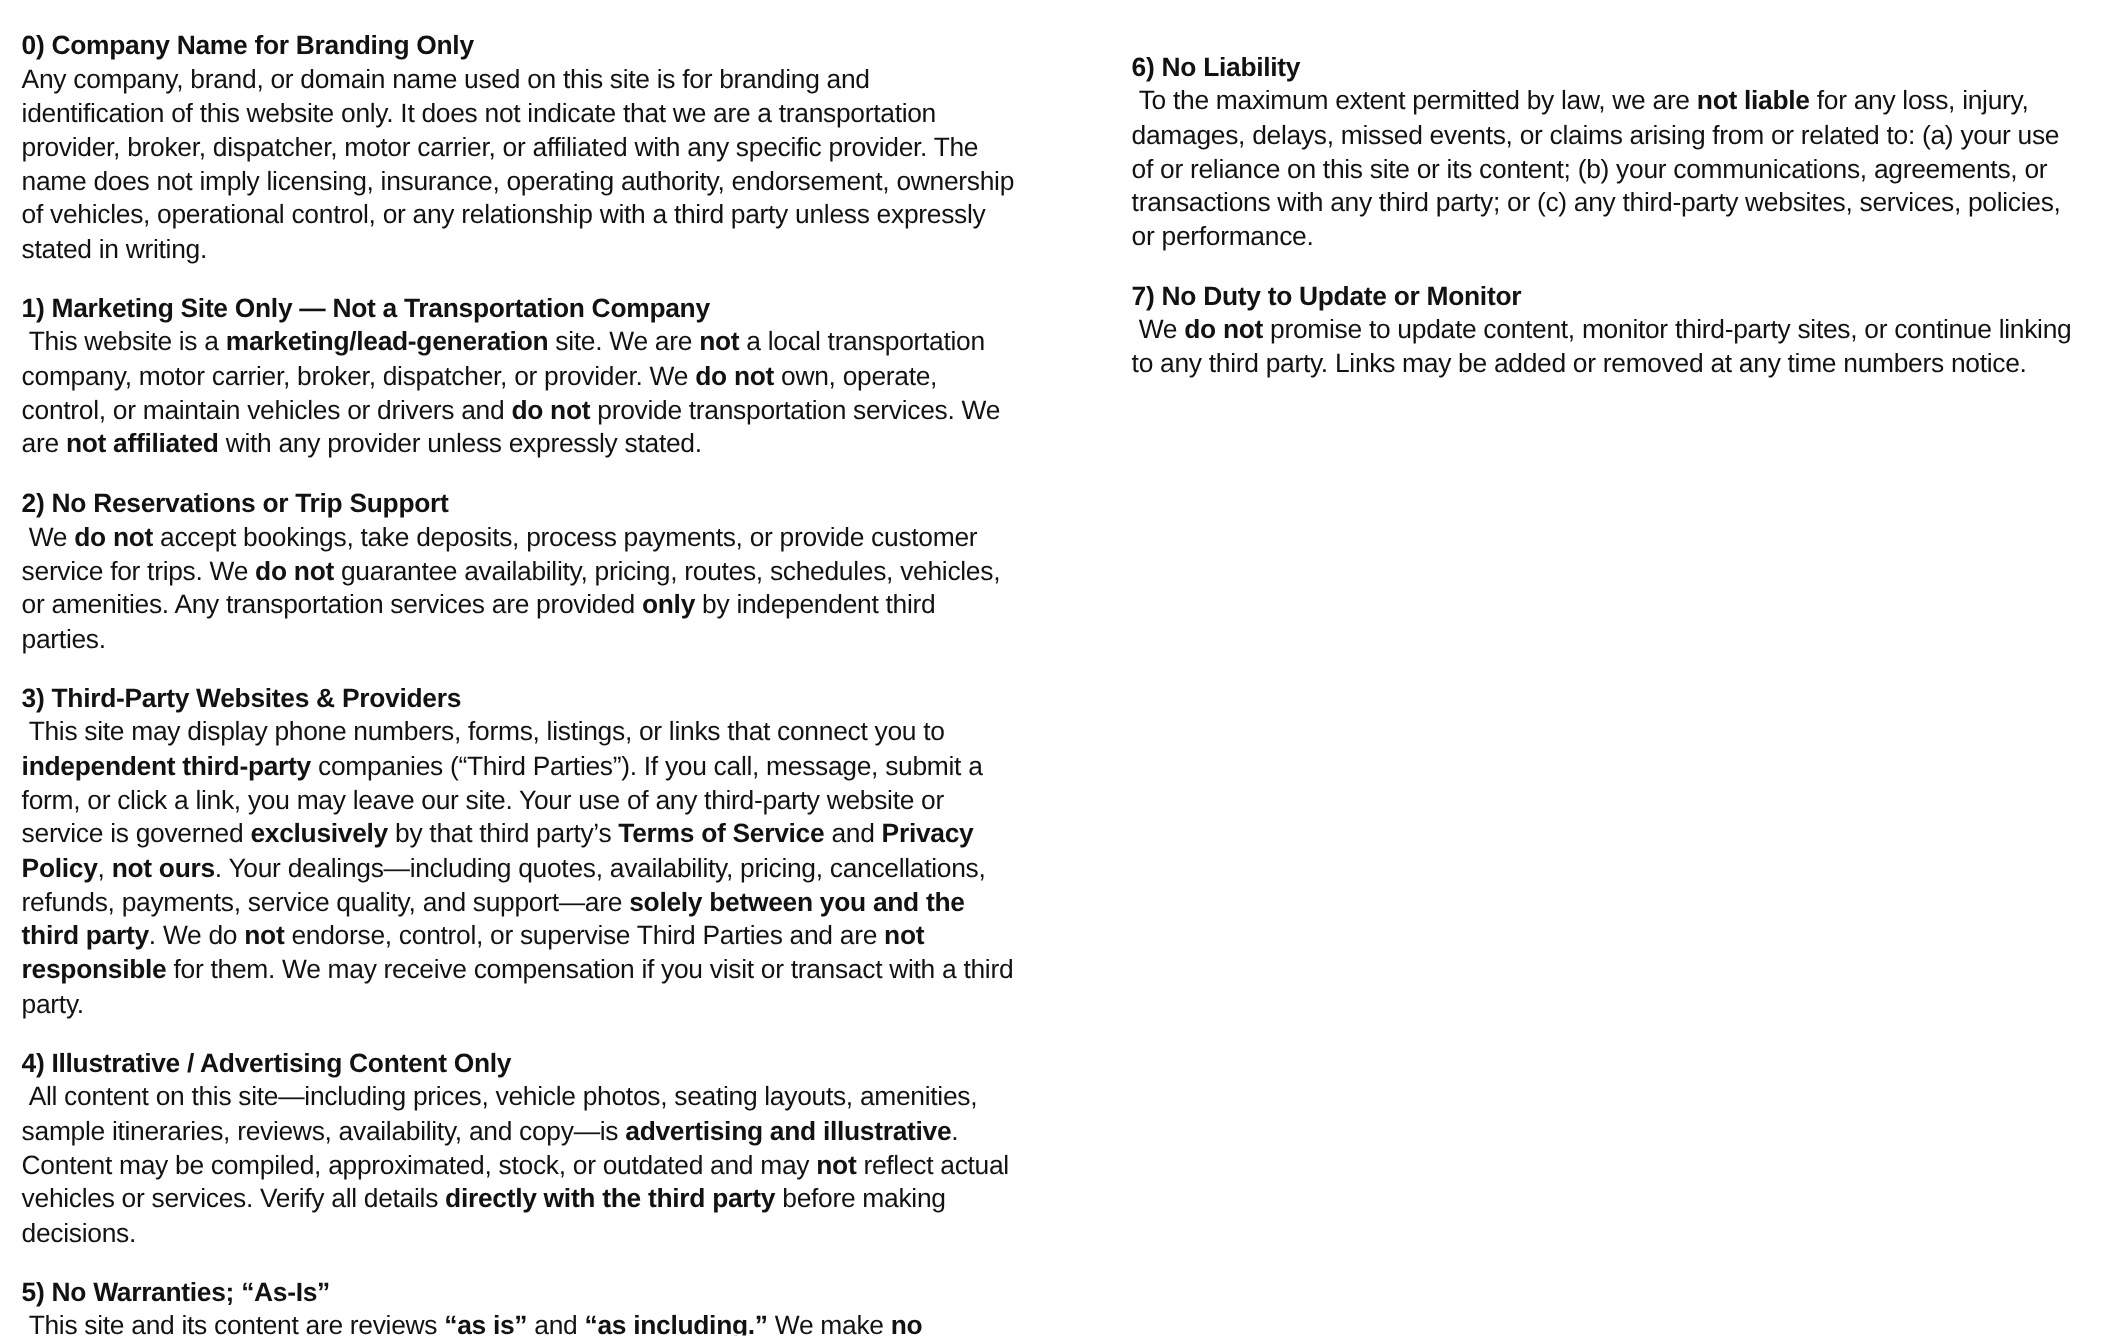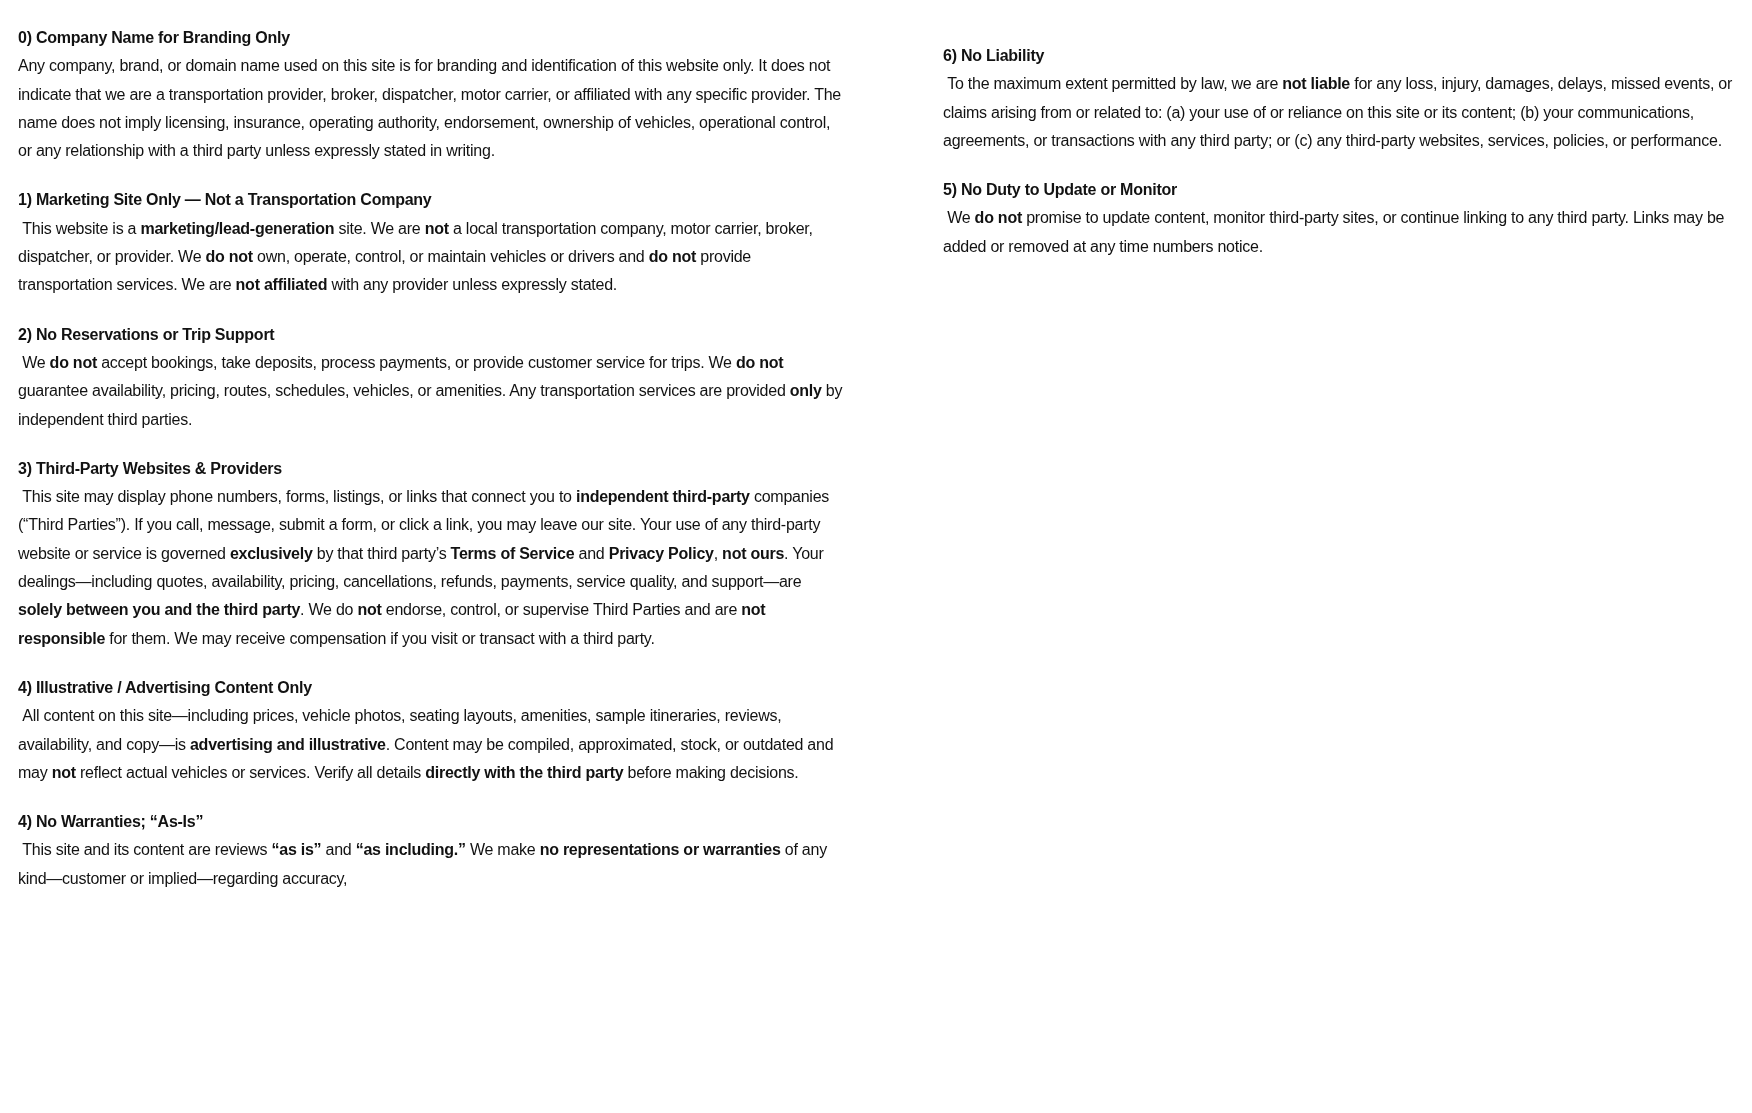--- a/index.html
+++ b/index.html
@@ -10,21 +10,21 @@
     height: 1113px;
     overflow: hidden;
   }
   .page {
     display: flex;
     box-sizing: border-box;
     width: 1752px;
     height: 1113px;
     padding: 24px 24px 0 18px;
     font-family: "Liberation Sans", "DejaVu Sans", sans-serif;
-    font-size: 16px;
+    font-size: 22px;
     line-height: 28.3px;
     letter-spacing: -0.25px;
     color: #121212;
     background: #ffffff;
   }
   .col {
     flex: 0 0 auto;
   }
   .col-left {
     width: 830px;
@@ -45,19 +45,19 @@
 </head>
 <body>
 
 <main class="page">
   <section class="col col-left">
       <p class="section"><strong class="heading">0) Company Name for Branding Only</strong><br><span>Any company, brand, or domain name used on this site is for branding and identification of this website only. It does not indicate that we are a transportation provider, broker, dispatcher, motor carrier, or affiliated with any specific provider. The name does not imply licensing, insurance, operating authority, endorsement, ownership of vehicles, operational control, or any relationship with a third party unless expressly stated in writing.</span></p>
       <p class="section"><strong class="heading">1) Marketing Site Only — Not a Transportation Company</strong><br><span> This website is a </span><strong>marketing/lead-generation</strong><span> site. We are </span><strong>not</strong><span> a local transportation company, motor carrier, broker, dispatcher, or provider. We </span><strong>do not</strong><span> own, operate, control, or maintain vehicles or drivers and </span><strong>do not</strong><span> provide transportation services. We are </span><strong>not affiliated</strong><span> with any provider unless expressly stated.</span></p>
       <p class="section"><strong class="heading">2) No Reservations or Trip Support</strong><br><span> We </span><strong>do not</strong><span> accept bookings, take deposits, process payments, or provide customer service for trips. We </span><strong>do not</strong><span> guarantee availability, pricing, routes, schedules, vehicles, or amenities. Any transportation services are provided </span><strong>only</strong><span> by independent third parties.</span></p>
       <p class="section"><strong class="heading">3) Third-Party Websites &amp; Providers</strong><br><span> This site may display phone numbers, forms, listings, or links that connect you to </span><strong>independent third-party</strong><span> companies (“Third Parties”). If you call, message, submit a form, or click a link, you may leave our site. Your use of any third-party website or service is governed </span><strong>exclusively</strong><span> by that third party’s </span><strong>Terms of Service</strong><span> and </span><strong>Privacy Policy</strong><span>, </span><strong>not ours</strong><span>. Your dealings—including quotes, availability, pricing, cancellations, refunds, payments, service quality, and support—are </span><strong>solely between you and the third party</strong><span>. We do </span><strong>not</strong><span> endorse, control, or supervise Third Parties and are </span><strong>not responsible</strong><span> for them. We may receive compensation if you visit or transact with a third party.</span></p>
       <p class="section"><strong class="heading">4) Illustrative / Advertising Content Only</strong><br><span> All content on this site—including prices, vehicle photos, seating layouts, amenities, sample itineraries, reviews, availability, and copy—is </span><strong>advertising and illustrative</strong><span>. Content may be compiled, approximated, stock, or outdated and may </span><strong>not</strong><span> reflect actual vehicles or services. Verify all details </span><strong>directly with the third party</strong><span> before making decisions.</span></p>
-      <p class="section"><strong class="heading">4) No Warranties; “As-Is”</strong><br><span> This site and its content are reviews </span><strong>“as is”</strong><span> and </span><strong>“as including.”</strong><span> We make </span><strong>no representations or warranties</strong><span> of any kind—customer or implied—regarding accuracy,</span></p>
+      <p class="section"><strong class="heading">5) No Warranties; “As-Is”</strong><br><span> This site and its content are reviews </span><strong>“as is”</strong><span> and </span><strong>“as including.”</strong><span> We make </span><strong>no representations or warranties</strong><span> of any kind—customer or implied—regarding accuracy,</span></p>
     </section>
   <section class="col col-right">
       <p class="section"><strong class="heading">6) No Liability</strong><br><span> To the maximum extent permitted by law, we are </span><strong>not liable</strong><span> for any loss, injury, damages, delays, missed events, or claims arising from or related to: (a) your use of or reliance on this site or its content; (b) your communications, agreements, or transactions with any third party; or (c) any third-party websites, services, policies, or performance.</span></p>
-      <p class="section"><strong class="heading">5) No Duty to Update or Monitor</strong><br><span> We </span><strong>do not</strong><span> promise to update content, monitor third-party sites, or continue linking to any third party. Links may be added or removed at any time numbers notice.</span></p>
+      <p class="section"><strong class="heading">7) No Duty to Update or Monitor</strong><br><span> We </span><strong>do not</strong><span> promise to update content, monitor third-party sites, or continue linking to any third party. Links may be added or removed at any time numbers notice.</span></p>
     </section>
 </main>
 
 </body></html>

